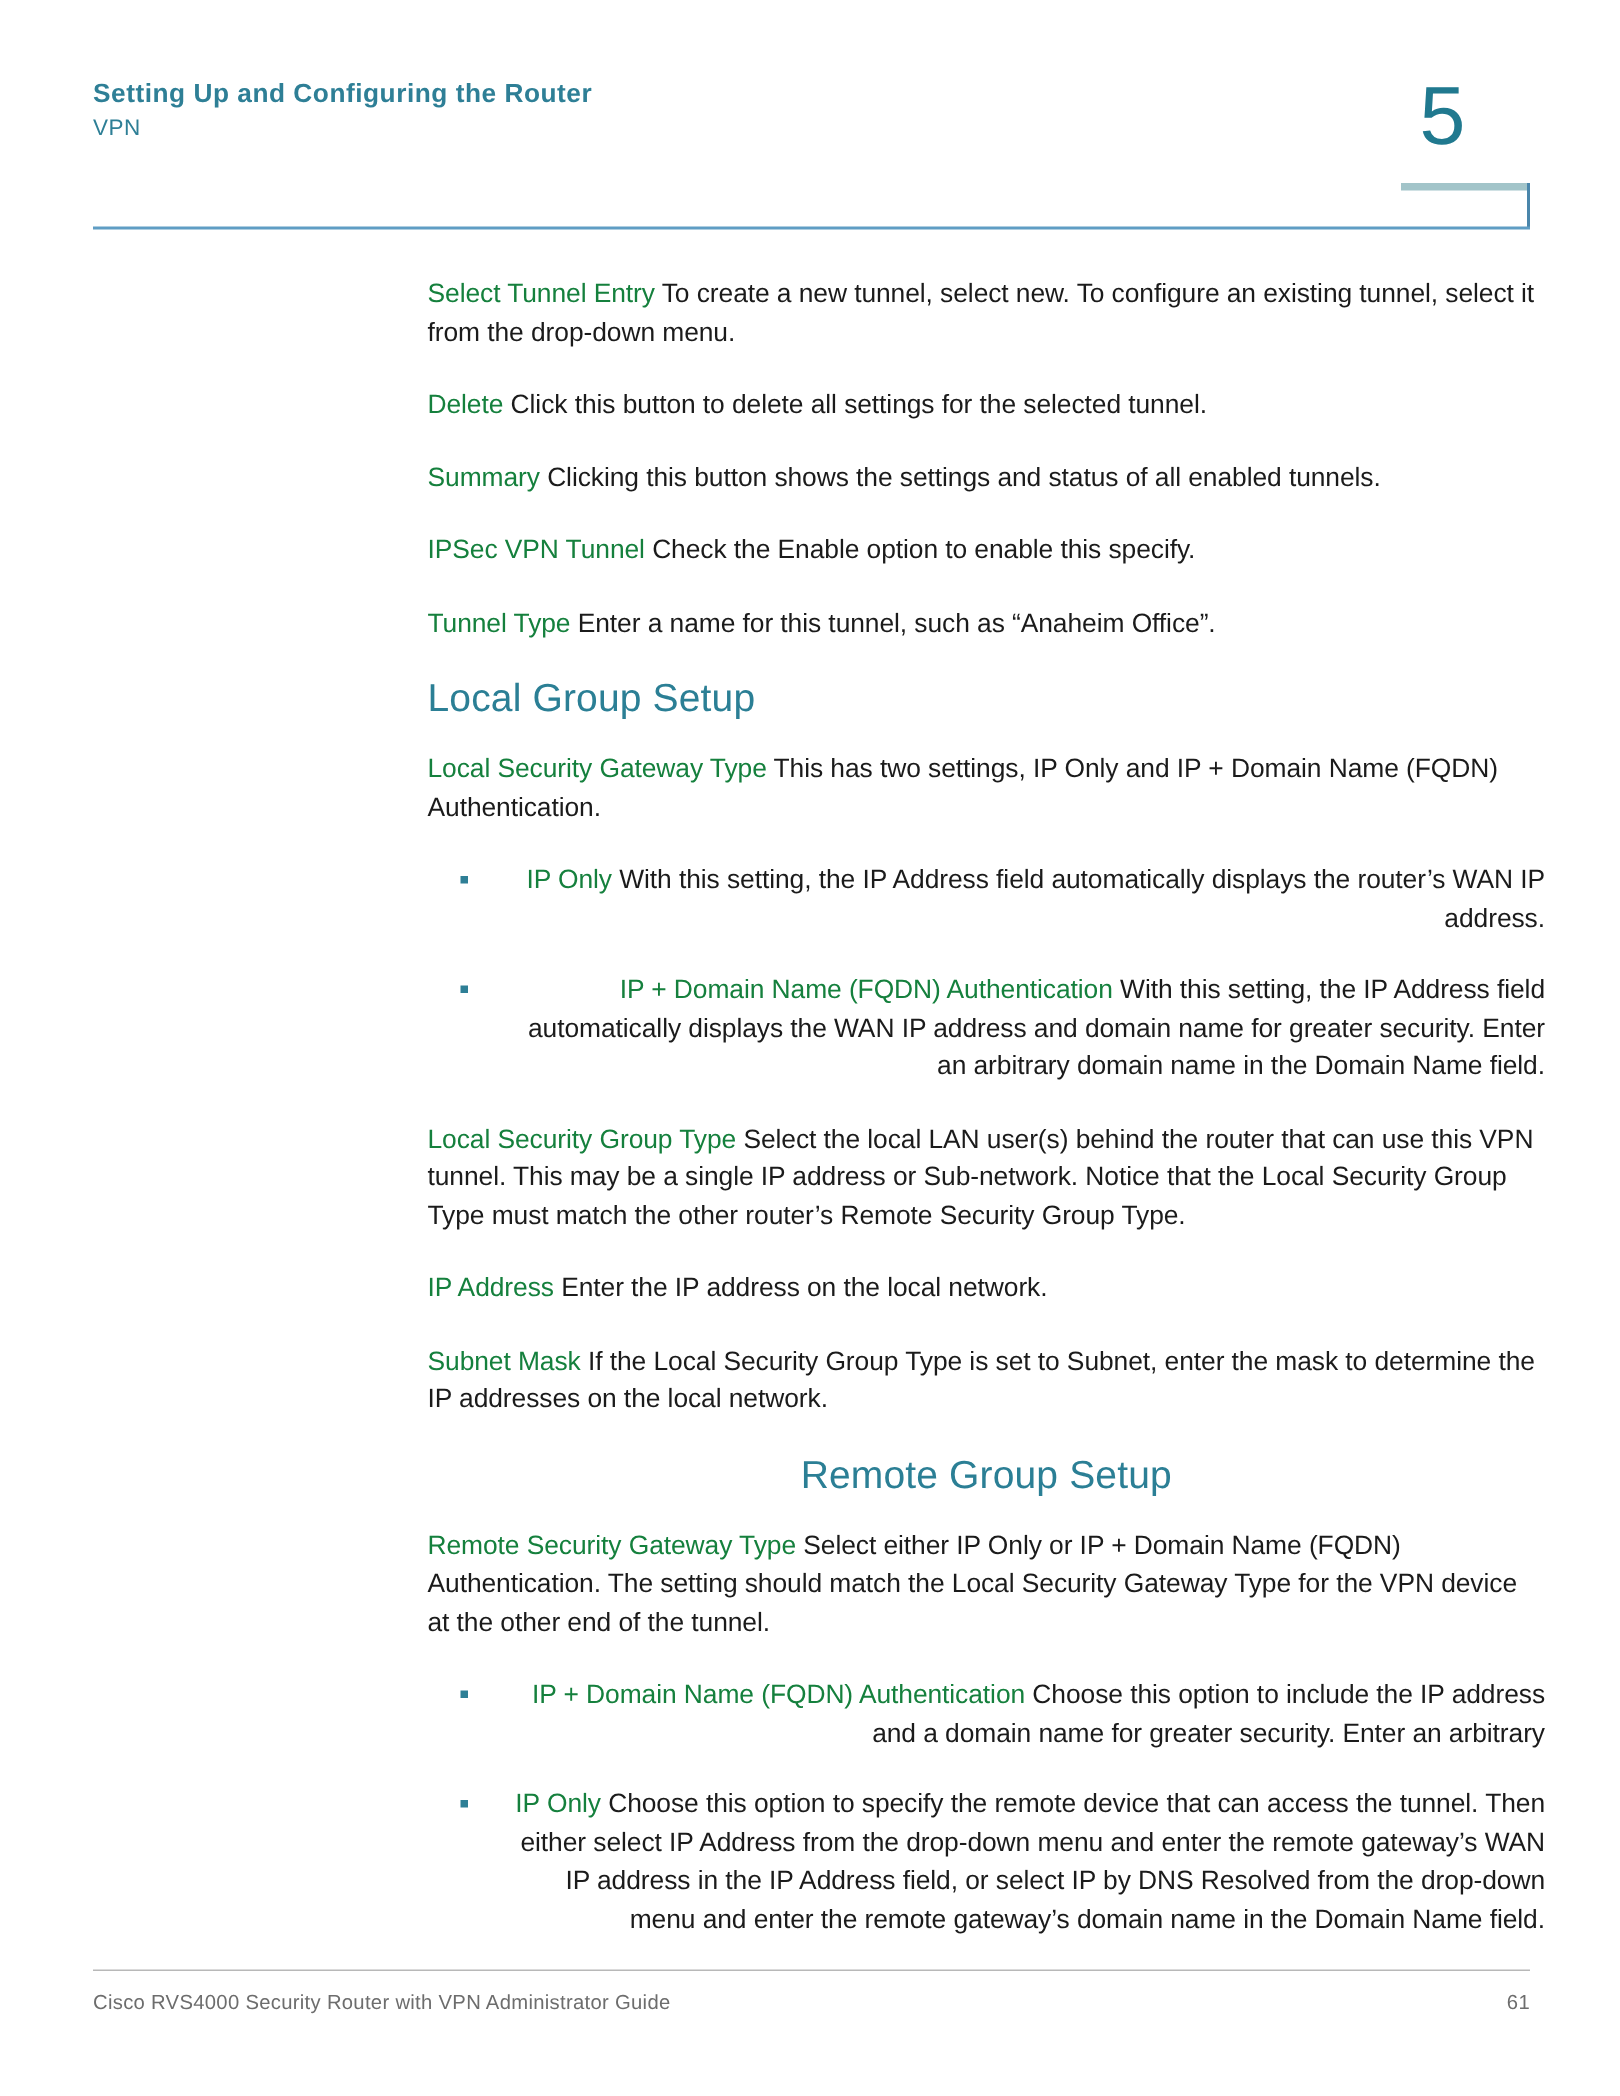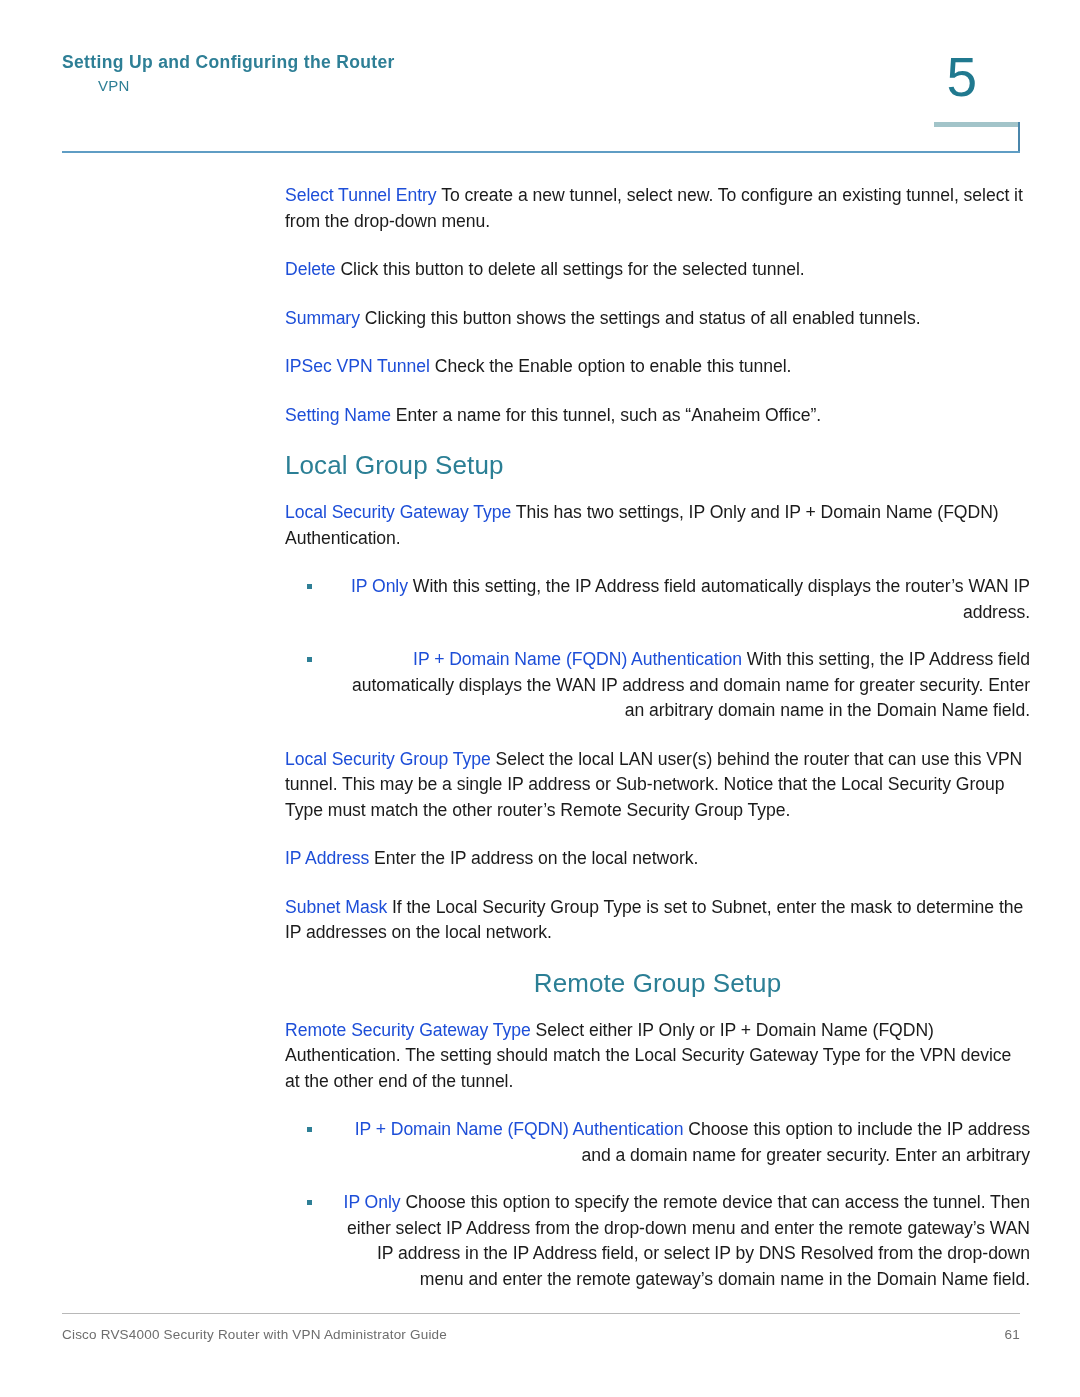--- a/index.html
+++ b/index.html
@@ -39,21 +39,20 @@
     line-height: 1.25;
     white-space: nowrap;
   }
   .hdr-sub {
     font-size: 15px;
     color: #2e7f96;
     letter-spacing: 0.3px;
     line-height: 1.3;
     margin-top: 2px;
     white-space: nowrap;
-    margin-left: 36px;
   }
   .chapter-num {
     position: absolute;
     right: 46px;
     top: -2px;
     font-size: 55px;
     line-height: 1;
     color: #20798f;
     font-weight: 400;
     letter-spacing: -1px;
@@ -98,21 +97,21 @@
     margin: 0 0 23px 0;
     font-size: 17.6px;
     line-height: 25.5px;
     color: #1b1b1b;
     letter-spacing: -0.05px;
     text-align: left;
   }
   p.para:last-child { margin-bottom: 0; }
 
   .term {
-    color: #1d4ed8;
+    color: #15803d;
     margin-top: 20px;
   }
 
   h2.section {
     margin: 20px 0 21px 0;
     font-size: 26px;
     line-height: 28px;
     font-weight: 400;
     color: #2b7f95;
     letter-spacing: 0.1px;
@@ -189,25 +188,25 @@
 
     <p class="para">
       <span class="term">Delete</span><span> Click this button to delete all settings for the selected tunnel.</span>
     </p>
 
     <p class="para">
       <span class="term">Summary</span><span> Clicking this button shows the settings and status of all enabled tunnels.</span>
     </p>
 
     <p class="para">
-      <span class="term">IPSec VPN Tunnel</span><span> Check the Enable option to enable this tunnel.</span>
-    </p>
-
-    <p class="para">
-      <span class="term">Setting Name</span><span> Enter a name for this tunnel, such as “Anaheim Office”.</span>
+      <span class="term">IPSec VPN Tunnel</span><span> Check the Enable option to enable this specify.</span>
+    </p>
+
+    <p class="para">
+      <span class="term">Tunnel Type</span><span> Enter a name for this tunnel, such as “Anaheim Office”.</span>
     </p>
 
     <h2 class="section">Local Group Setup</h2>
 
     <p class="para">
       <span class="term">Local Security Gateway Type</span><span> This has two settings, IP Only and IP + Domain Name (FQDN) Authentication.</span>
     </p>
 
     <ul class="bullets">
       <li>

